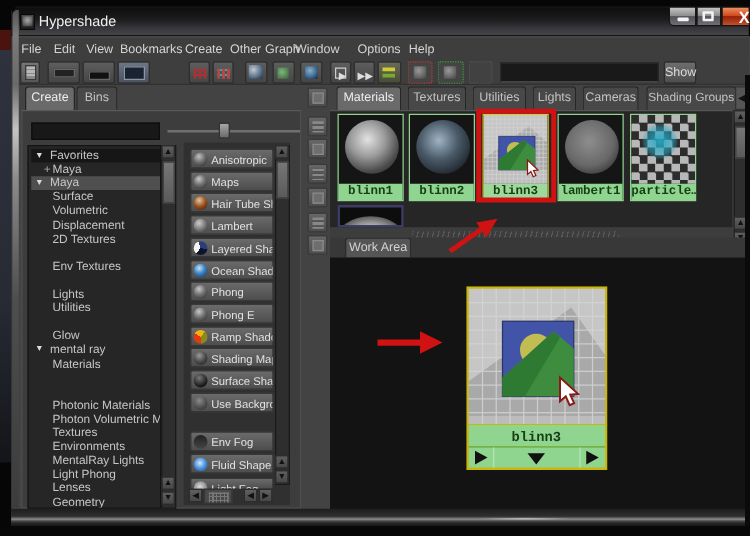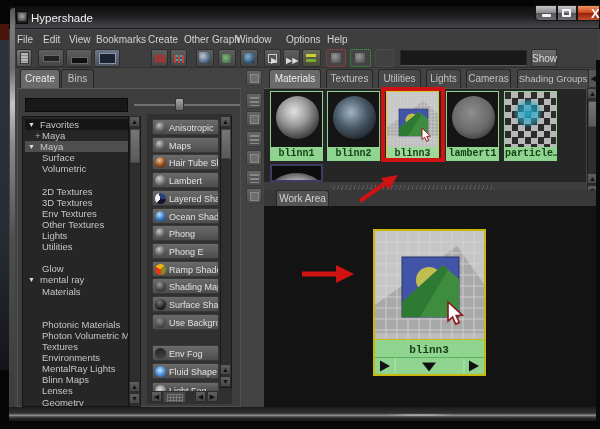--- a/index.html
+++ b/index.html
@@ -117,31 +117,28 @@
     <div class="row" style="top:24.2px;background:#4f4f4f;">
       <span style="position:absolute;left:3px;top:0;font-size:7px;color:#ddd">▼</span>
       <span style="position:absolute;left:15px;top:0">Maya</span>
     </div>
     <div class="row" style="top:35.3px;">
       <span style="position:absolute;left:17px;top:0">Surface</span>
     </div>
     <div class="row" style="top:46.4px;">
       <span style="position:absolute;left:17px;top:0">Volumetric</span>
     </div>
+    <div class="row" style="top:57.5px;">
+      <span style="position:absolute;left:17px;top:0">Displacement</span>
+    </div>
     <div class="row" style="top:68.6px;">
       <span style="position:absolute;left:17px;top:0">2D Textures</span>
     </div>
-    <div class="row" style="top:79.7px;">
-      <span style="position:absolute;left:17px;top:0">3D Textures</span>
-    </div>
     <div class="row" style="top:90.8px;">
       <span style="position:absolute;left:17px;top:0">Env Textures</span>
-    </div>
-    <div class="row" style="top:101.89999999999999px;">
-      <span style="position:absolute;left:17px;top:0">Other Textures</span>
     </div>
     <div class="row" style="top:113px;">
       <span style="position:absolute;left:17px;top:0">Lights</span>
     </div>
     <div class="row" style="top:124.1px;">
       <span style="position:absolute;left:17px;top:0">Utilities</span>
     </div>
     <div class="row" style="top:146.29999999999998px;">
       <span style="position:absolute;left:17px;top:0">Glow</span>
     </div>
@@ -161,21 +158,21 @@
     <div class="row" style="top:224px;">
       <span style="position:absolute;left:17px;top:0">Textures</span>
     </div>
     <div class="row" style="top:246.2px;">
       <span style="position:absolute;left:17px;top:0">MentalRay Lights</span>
     </div>
     <div class="row" style="top:235.1px;">
       <span style="position:absolute;left:17px;top:0">Environments</span>
     </div>
     <div class="row" style="top:257.29999999999995px;">
-      <span style="position:absolute;left:17px;top:0">Blinn Maps</span>
+      <span style="position:absolute;left:17px;top:0">Light Phong</span>
     </div>
     <div class="row" style="top:268.4px;">
       <span style="position:absolute;left:17px;top:0">Lenses</span>
     </div>
     <div class="row" style="top:279.5px;">
       <span style="position:absolute;left:17px;top:0">Geometry</span>
     </div>
   </div>
 
 <div class="a" style="left:129px;top:116px;width:12px;height:291px;background:#2e2e2e;border:1px solid #1a1a1a"></div>

